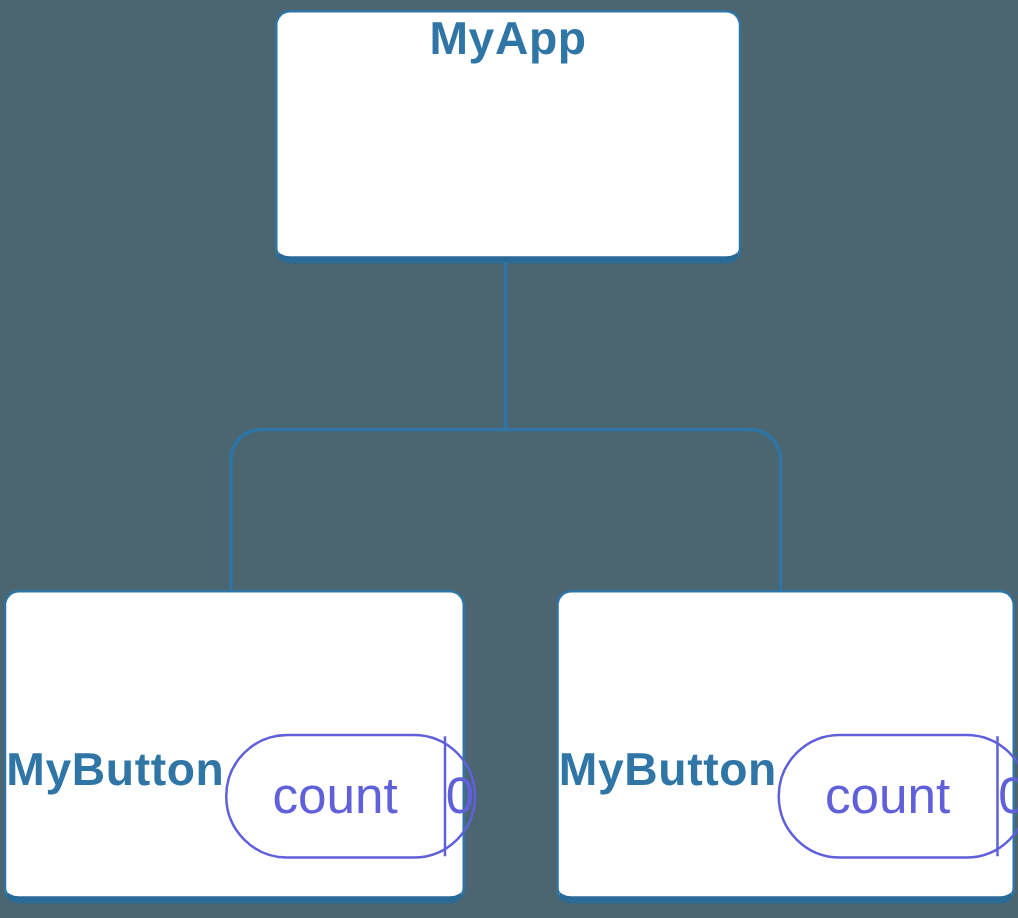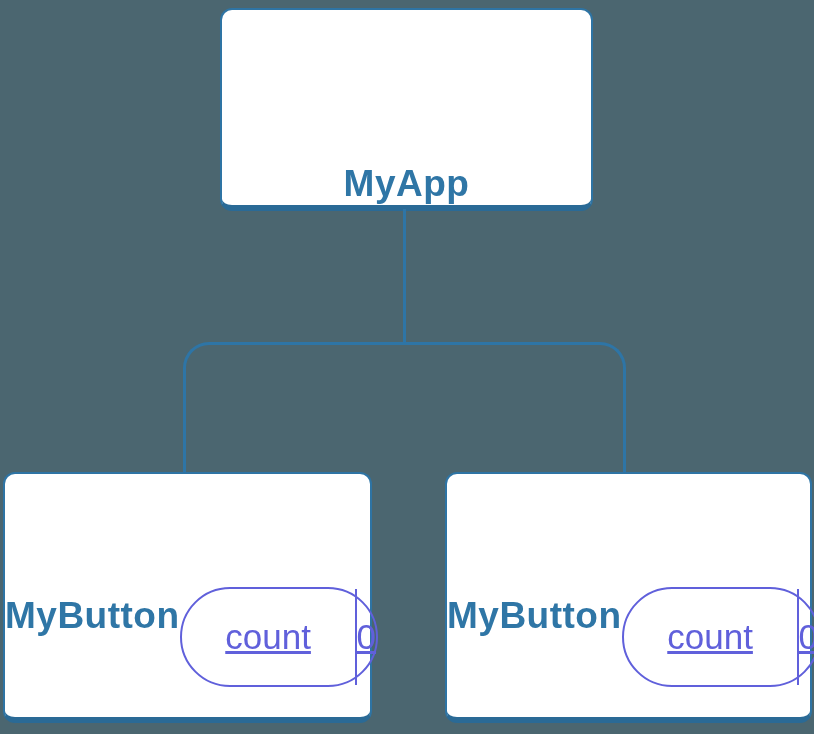--- a/index.html
+++ b/index.html
@@ -34,21 +34,21 @@
   .node-label {
     color: var(--node-label);
     font-size: 37px;
     font-weight: 600;
     letter-spacing: 0.5px;
   }
   .node-root {
     left: 220px; top: 8px;
     width: 373px; height: 203px;
     display: flex;
-    align-items: flex-end;
+    align-items: flex-start;
     justify-content: center;
   }
   .node-child {
     top: 472px;
     width: 369px; height: 251px;
     display: flex;
     flex-direction: row;
     align-items: center;
     padding-top: 40px;
   }
@@ -71,22 +71,21 @@
   }
   
   .state-pill {
     margin-top: 42px;
     width: 267px; height: 100px;
     border: 2.5px solid var(--state-accent);
     border-radius: 52px;
     display: flex;
     align-items: stretch;
     color: var(--state-accent);
-    font-size: 35px;
-    text-decoration: underline;
+    font-size: 41px;
   }
   .state-key {
     flex: 0 0 175px;
     display: flex;
     align-items: center;
     justify-content: center;
     border-right: 2.5px solid var(--state-accent);
   }
   .state-value {
     flex: 1 1 auto;

